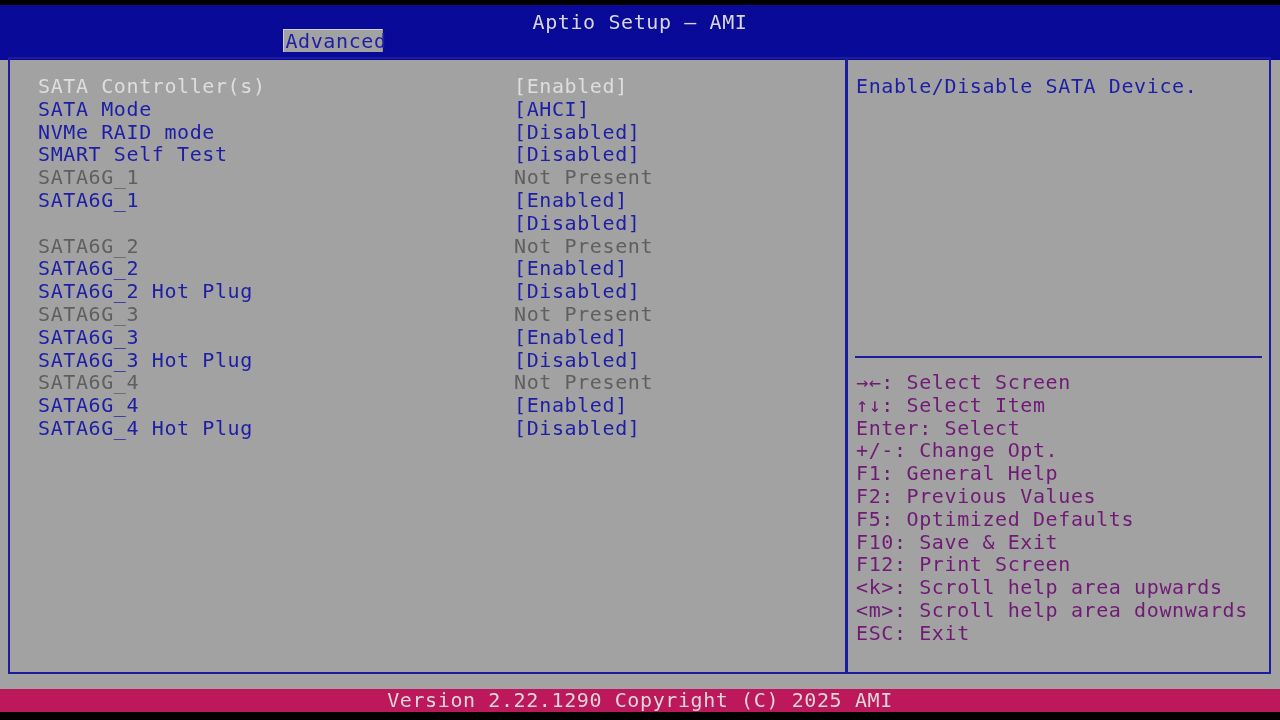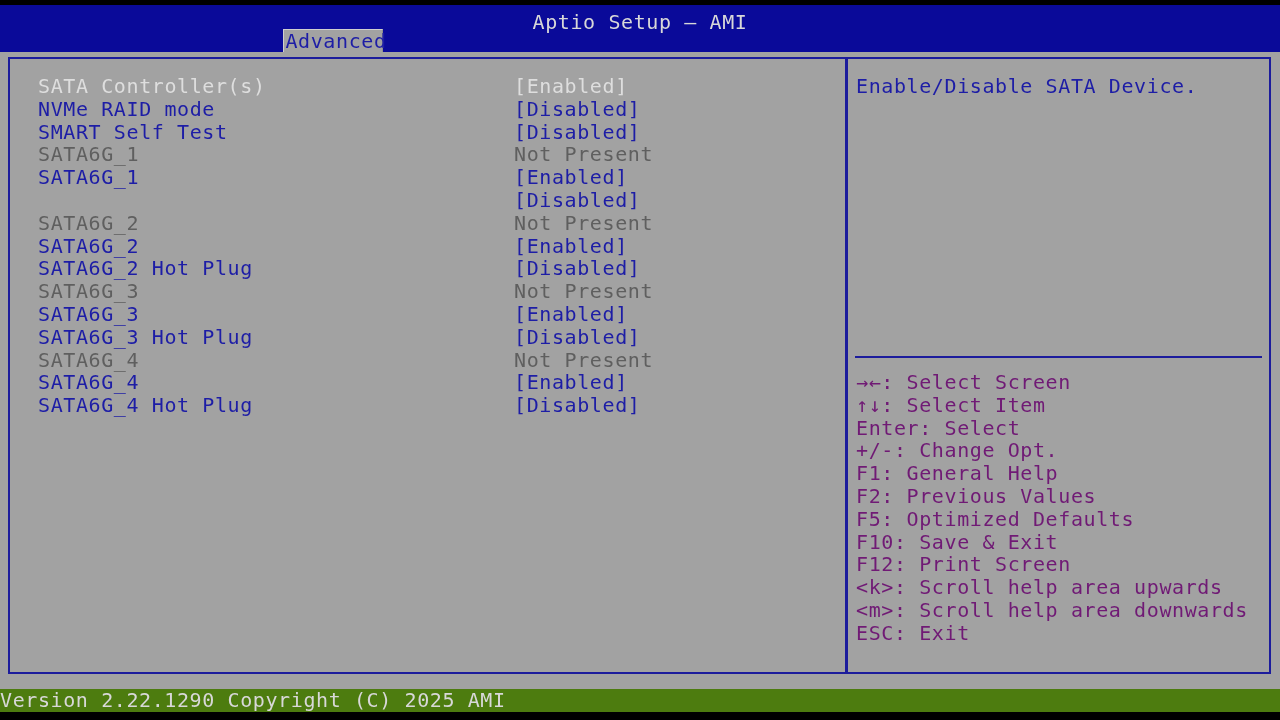--- a/index.html
+++ b/index.html
@@ -10,21 +10,21 @@
     font-family: "DejaVu Sans Mono", "Liberation Mono", monospace;
     font-size: 20px;
     letter-spacing: 0.6px;
     overflow: hidden;
   }
   .top-black {
     position: absolute; top: 0; left: 0; right: 0; height: 5px;
     background: #000000;
   }
   .header-band {
-    position: absolute; top: 5px; left: 0; right: 0; height: 47px;
+    position: absolute; top: 5px; left: 0; right: 0; height: 55px;
     background: #0a0a99;
   }
   .header-title {
     text-align: center;
     color: #d8d8d8;
     padding-top: 5px;
   }
   .tab {
     position: absolute;
     left: 283px; top: 24px;
@@ -85,22 +85,23 @@
   }
   .key-line {
     height: 22.8px;
     line-height: 22.8px;
     white-space: pre;
   }
   .footer-bar {
     position: absolute;
     left: 0; right: 0;
     top: 689px; height: 23px;
-    background: #4d7c0f;
+    background: #be185d;
     color: #d8d8d8;
+    text-align: center;
     line-height: 23px;
   }
   .bottom-black {
     position: absolute; left: 0; right: 0;
     top: 712px; height: 8px;
     background: #000000;
   }
 </style>
 </head>
 <body>
@@ -108,20 +109,21 @@
 <div class="top-black"></div>
 
 <div class="header-band">
   <div class="header-title">Aptio Setup – AMI</div>
   <div class="tab">Advanced</div>
 </div>
 
 <div class="frame">
   <div class="left-pane">
       <div class="row selected"><span class="lbl">SATA Controller(s)</span><span class="val">[Enabled]</span></div>
+      <div class="row normal"><span class="lbl">SATA Mode</span><span class="val">[AHCI]</span></div>
       <div class="row normal"><span class="lbl">NVMe RAID mode</span><span class="val">[Disabled]</span></div>
       <div class="row normal"><span class="lbl">SMART Self Test</span><span class="val">[Disabled]</span></div>
       <div class="row info"><span class="lbl">SATA6G_1</span><span class="val">Not Present</span></div>
       <div class="row normal"><span class="lbl">SATA6G_1</span><span class="val">[Enabled]</span></div>
       <div class="row normal"><span class="val">[Disabled]</span></div>
       <div class="row info"><span class="lbl">SATA6G_2</span><span class="val">Not Present</span></div>
       <div class="row normal"><span class="lbl">SATA6G_2</span><span class="val">[Enabled]</span></div>
       <div class="row normal"><span class="lbl">SATA6G_2 Hot Plug</span><span class="val">[Disabled]</span></div>
       <div class="row info"><span class="lbl">SATA6G_3</span><span class="val">Not Present</span></div>
       <div class="row normal"><span class="lbl">SATA6G_3</span><span class="val">[Enabled]</span></div>

